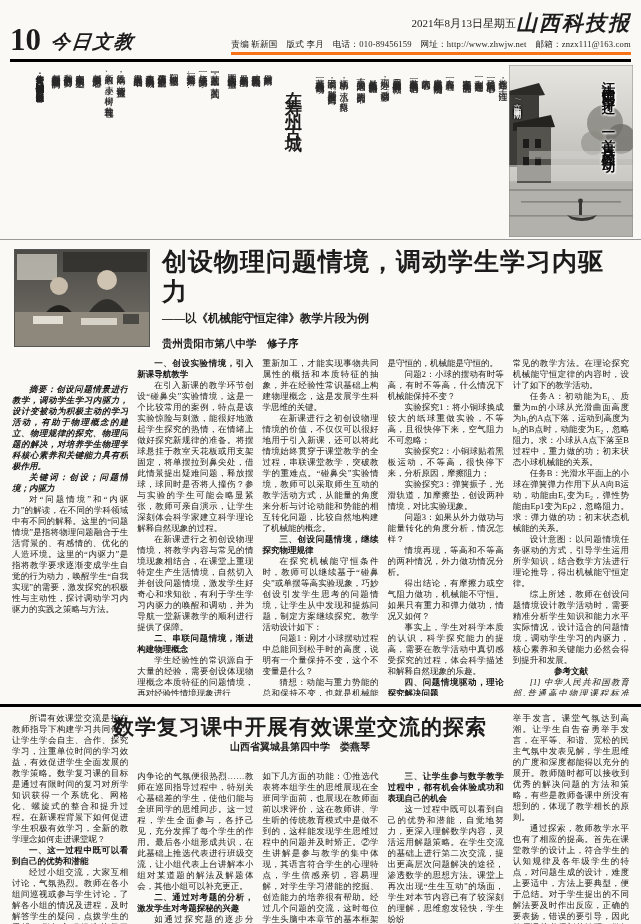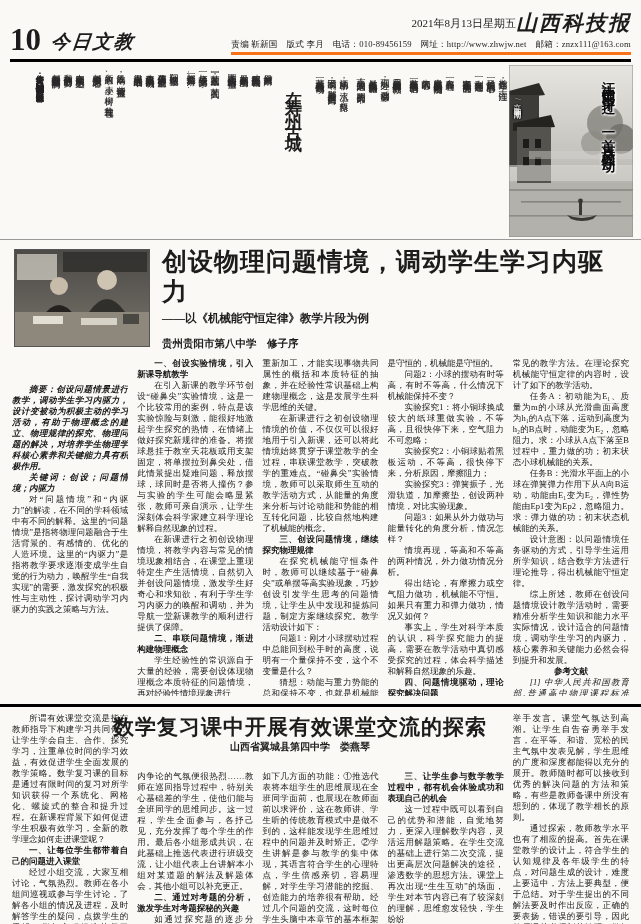--- a/index.html
+++ b/index.html
@@ -289,21 +289,21 @@
 
   <div class="article2">
     <div class="a2-head">
       <div class="a2-headline">数学复习课中开展有效课堂交流的探索</div>
       <div class="a2-byline">山西省翼城县第四中学　娄燕琴</div>
     </div>
     <div class="cols a2-cols">
       <div class="col">
 
       <p class="blk p">所谓有效课堂交流是指在教师指导下构建学习共同体，让学生学会自主、合作、探究学习，注重单位时间的学习效益，有效促进学生全面发展的教学策略。数学复习课的目标是通过有限时间的复习对所学知识获得一个系统化、网格化、螺旋式的整合和提升过程。在新课程背景下如何促进学生积极有效学习，全新的教学理念如何走进课堂呢？</p>
-          <p class="blk h">一、让每位学生都带着自己的问题进入课堂</p>
+          <p class="blk h">一、这一过程中既可以看到自己的优势和潜能</p>
           <p class="blk p">经过小组交流，大家互相讨论，气氛热烈。教师在各小组间巡视或参与学生讨论，了解各小组的情况及进程，及时解答学生的疑问，点拨学生的思维。例如方程组这节复习课，教师布置课堂交流不到三分钟，课堂</p>
         </div>
       <div class="col pt-head">
 
       <p class="blk cont">内争论的气氛便很热烈……教师在巡回指导过程中，特别关心基础差的学生，使他们能与全班同学的思维同步。这一过程，学生全面参与，各抒己见，充分发挥了每个学生的作用。最后各小组形成共识，在此基础上推选代表进行班级交流，让小组代表上台讲解本小组对某道题的解法及解题体会，其他小组可以补充更正。</p>
           <p class="blk h">二、通过对考题的分析，激发学生对考题探秘的兴趣</p>
           <p class="blk p">如通过探究题的逐步分解，使学生梳理了知识要点。这一过程，有</p>
         </div>
       <div class="col pt-head">
 

